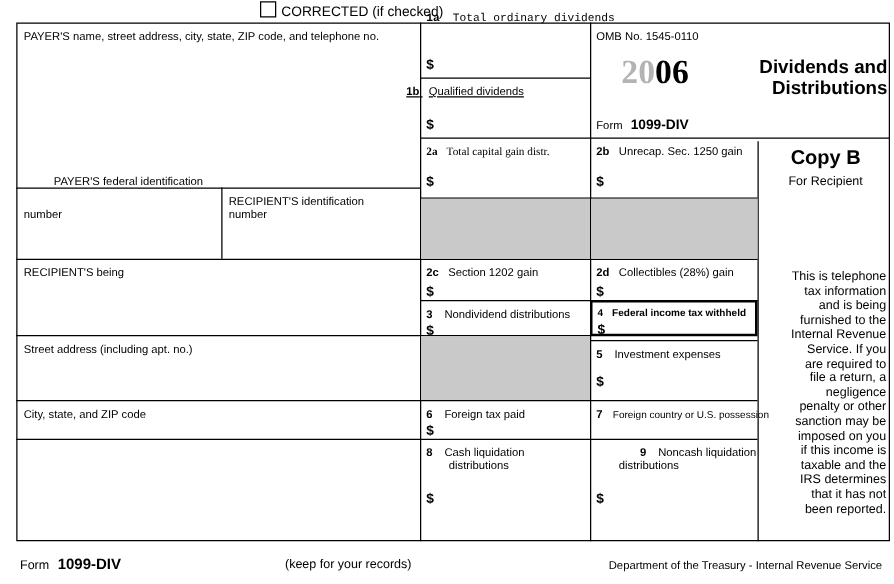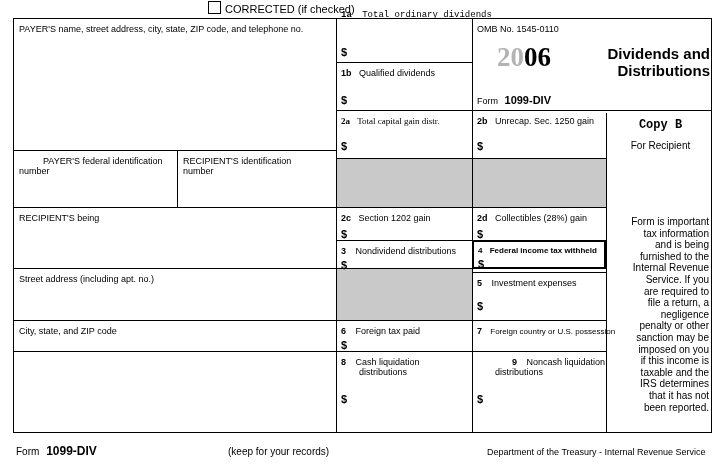--- a/index.html
+++ b/index.html
@@ -50,21 +50,21 @@
   .yearnum .gray{color:#b3b3b3;}
 
   .formline{position:absolute;font-size:9px;}
   .formline b{font-size:11px;}
 
   .title{
     position:absolute;text-align:right;font-weight:bold;font-size:15px;
     line-height:17px;
   }
   .copyb{
-    position:absolute;text-align:center;font-weight:bold;font-size:12px;font-family:Liberation Mono, monospace;
+    position:absolute;text-align:center;font-weight:bold;font-size:16px;
   }
   .forrecip{
     position:absolute;text-align:center;font-size:10px;
   }
   .impt{
     position:absolute;text-align:right;font-size:10px;line-height:11.6px;width:100px;
   }
   .bottomline{position:absolute;font-size:10px;}
   .bottomline b{font-size:12px;}
   .heavybox{
@@ -101,40 +101,40 @@
   <div class="hline" style="left:13px;top:320px;width:593px;"></div>
   <div class="hline" style="left:13px;top:351px;width:593px;"></div>
 
   <div class="shade" style="left:337px;top:159px;width:135px;height:48px;"></div>
   <div class="shade" style="left:473px;top:159px;width:133px;height:48px;"></div>
   <div class="shade" style="left:337px;top:269px;width:135px;height:51px;"></div>
   <div class="shade" style="left:607px;top:114px;width:105px;height:1px;opacity:0;"></div>
 
   <div class="abs lbl" style="left:19px;top:24px;">PAYER'S name, street address, city, state, ZIP code, and telephone no.</div>
 
-  <div class="abs lbl" style="left:19px;top:156px;padding-left:24px;">PAYER'S federal identification</div>
+  <div class="abs lbl" style="left:19px;top:140px;padding-left:24px;">PAYER'S federal identification</div>
   <div class="abs lbl" style="left:19px;top:166px;">number</div>
 
   <div class="abs lbl" style="left:183px;top:156px;">RECIPIENT'S identification</div>
   <div class="abs lbl" style="left:183px;top:166px;">number</div>
 
   <div class="abs lbl" style="left:19px;top:213px;">RECIPIENT'S being</div>
 
   <div class="abs lbl" style="left:19px;top:274px;">Street address (including apt. no.)</div>
 
   <div class="abs lbl" style="left:19px;top:326px;">City, state, and ZIP code</div>
 
 
   <div class="abs lbl" style="left:341px;top:10px;font-family:Liberation Mono, monospace;">
     <span class="bold">1a</span>
     <span style="margin-left:5px;">Total ordinary dividends</span>
   </div>
   <div class="abs dollar" style="left:341px;top:46px;">$</div>
 
-  <div class="abs lbl" style="left:341px;top:68px;">
+  <div class="abs lbl" style="left:325px;top:68px;text-decoration:underline;">
     <span class="bold">1b</span>
     <span style="margin-left:5px;">Qualified dividends</span>
   </div>
   <div class="abs dollar" style="left:341px;top:94px;">$</div>
 
   <div class="abs lbl" style="left:341px;top:116px;font-family:Liberation Serif, serif;">
     <span class="bold">2a</span>
     <span style="margin-left:5px;">Total capital gain distr.</span>
   </div>
   <div class="abs dollar" style="left:341px;top:140px;">$</div>
@@ -209,21 +209,21 @@
     <b style="margin-left:4px;">1099-DIV</b>
   </div>
 
   <div class="title" style="left:440px;top:45px;width:270px;">Dividends and</div>
   <div class="title" style="left:440px;top:62px;width:270px;">Distributions</div>
 
   <div class="copyb" style="left:608px;top:118px;width:105px;">Copy B</div>
   <div class="forrecip" style="left:608px;top:140px;width:105px;">For Recipient</div>
 
   <div class="impt" style="left:609px;top:216px;">
-    <div>Form is important</div>
+    <div>This is telephone</div>
     <div>tax information</div>
     <div>and is being</div>
     <div>furnished to the</div>
     <div>Internal Revenue</div>
     <div>Service. If you</div>
     <div>are required to</div>
     <div>file a return, a</div>
     <div>negligence</div>
     <div>penalty or other</div>
     <div>sanction may be</div>

